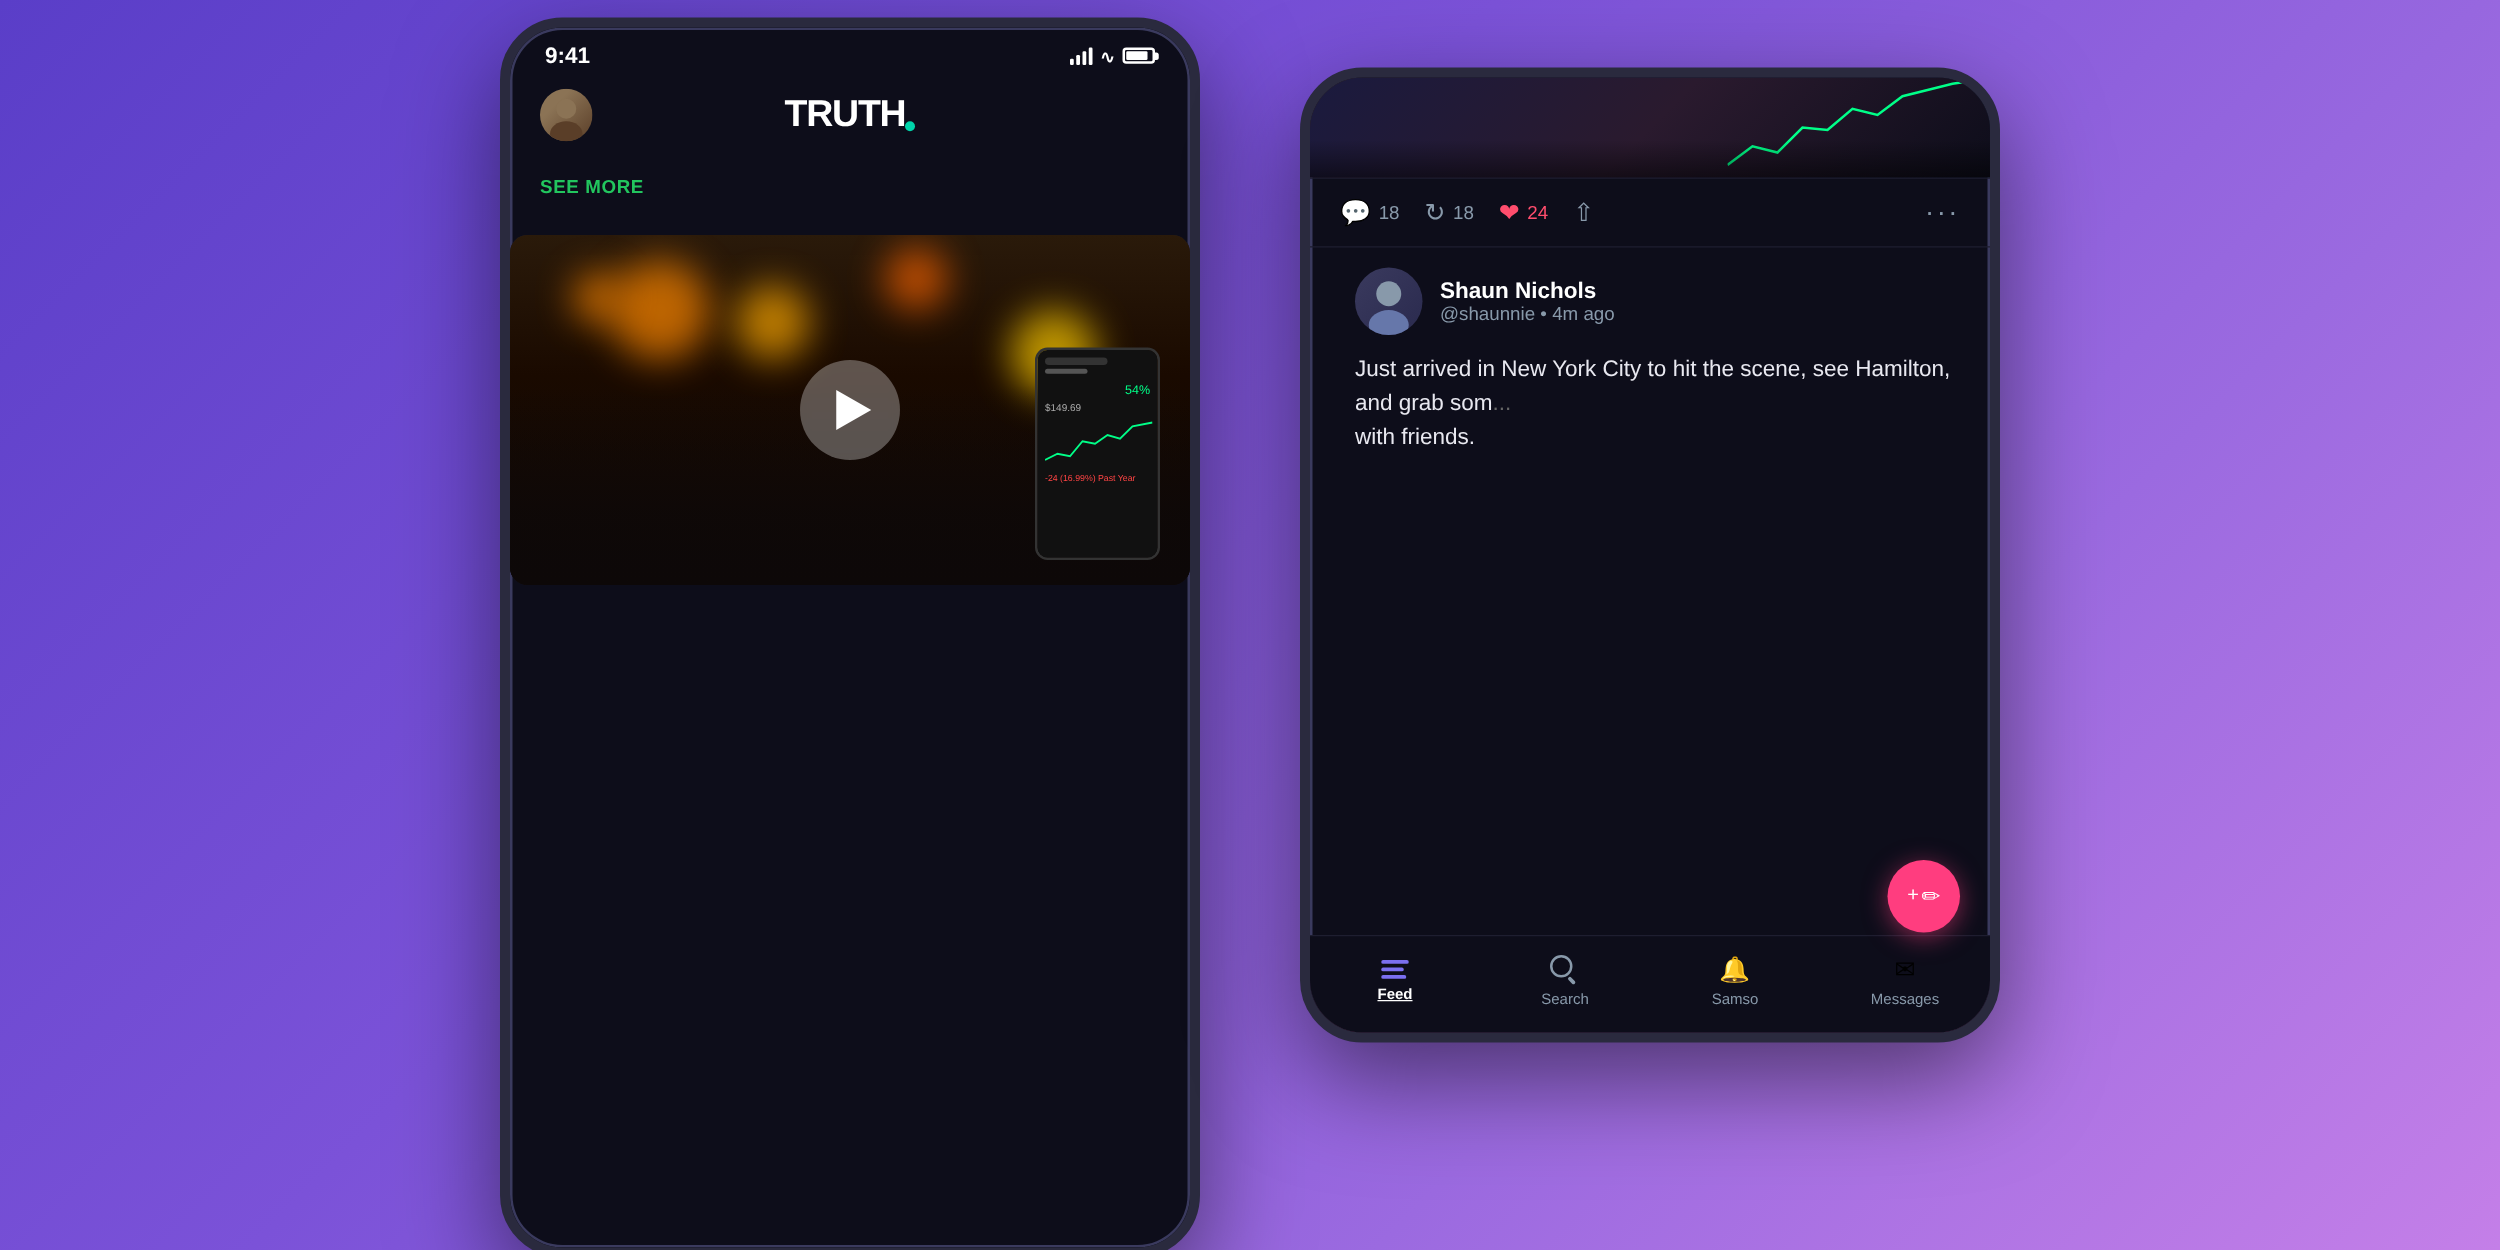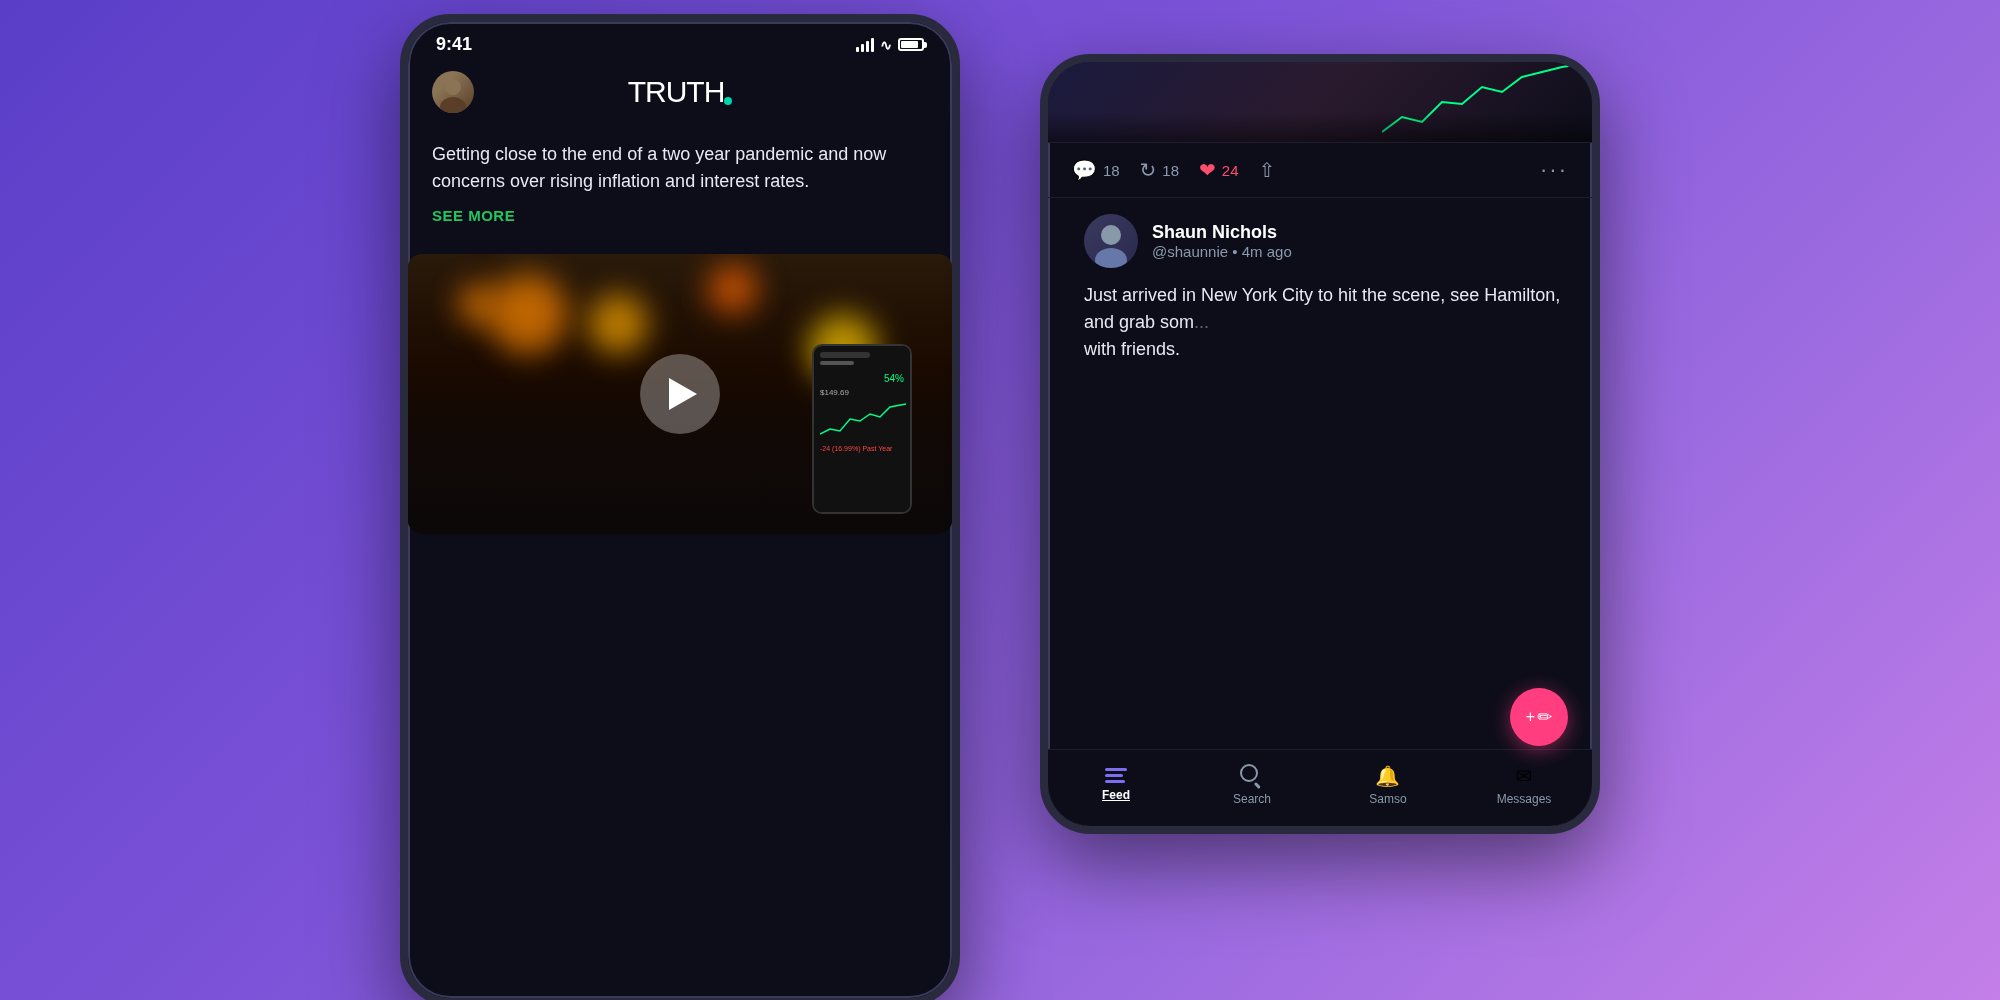--- a/index.html
+++ b/index.html
@@ -169,21 +169,21 @@
       font-size: 18px;
     }
 
     .avatar-lg {
       width: 54px;
       height: 54px;
     }
 
     .logo {
       font-size: 30px;
-      font-weight: 400;
+      font-weight: 700;
       color: white;
       letter-spacing: -1px;
       font-family: 'Arial Black', sans-serif;
       display: flex;
       align-items: flex-end;
       gap: 0;
     }
 
     .logo-dot {
       color: #00d4aa;
@@ -516,34 +516,33 @@
       </div>
       <div class="logo">
         <span>TRUTH</span>
           <span class="logo-dot"></span>
       </div>
       <div style="width:42px;"></div>
     </div>
 
     <div class="post">
 
-      <p class="post-text">Getting close to the end of a two year pandemic and now concerns over rising inflation and interest rates.</p>
       <div class="see-more">SEE MORE</div>
     </div>
 
     <div class="post-media">
       <div class="media-bg">
         <div class="bokeh bokeh-1"></div>
         <div class="bokeh bokeh-2"></div>
         <div class="bokeh bokeh-3"></div>
         <div class="bokeh bokeh-4"></div>
         <div class="bokeh bokeh-5"></div>
 
         <div style="position:absolute;bottom:0;left:0;right:0;height:160px;background:linear-gradient(180deg,transparent,#0d0808 100%);"></div>
-        <div style="position:absolute;bottom:20px;right:40px;width:100px;height:170px;background:#1a1a2a;border-radius:10px;border:2px solid #333;overflow:hidden;">
+        <div style="position:absolute;bottom:20px;right:24px;width:100px;height:170px;background:#1a1a2a;border-radius:10px;border:2px solid #333;overflow:hidden;">
           <div style="background:#111;height:100%;padding:6px;">
             <div style="height:6px;background:#333;border-radius:3px;margin-bottom:3px;width:60%;"></div>
             <div style="height:4px;background:#555;border-radius:2px;margin-bottom:8px;width:40%;"></div>
             <div style="font-size:10px;color:#00ff88;text-align:right;margin-bottom:4px;">54%</div>
             <div style="font-size:8px;color:#aaa;margin-bottom:2px;">$149.69</div>
             <svg width="86" height="40" viewBox="0 0 86 40">
               <polyline points="0,35 10,30 20,32 30,20 40,22 50,15 60,18 70,8 86,5" stroke="#00ff88" stroke-width="1.5" fill="none"></polyline>
             </svg>
             <div style="font-size:7px;color:#ff4444;margin-top:2px;">-24 (16.99%) Past Year</div>
           </div>

